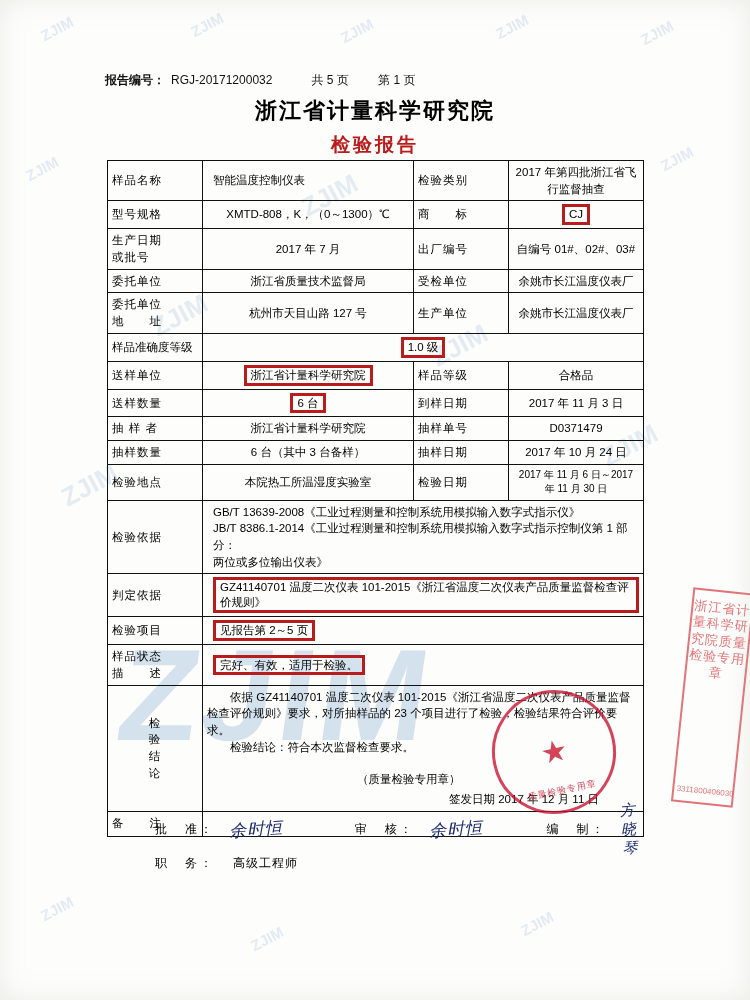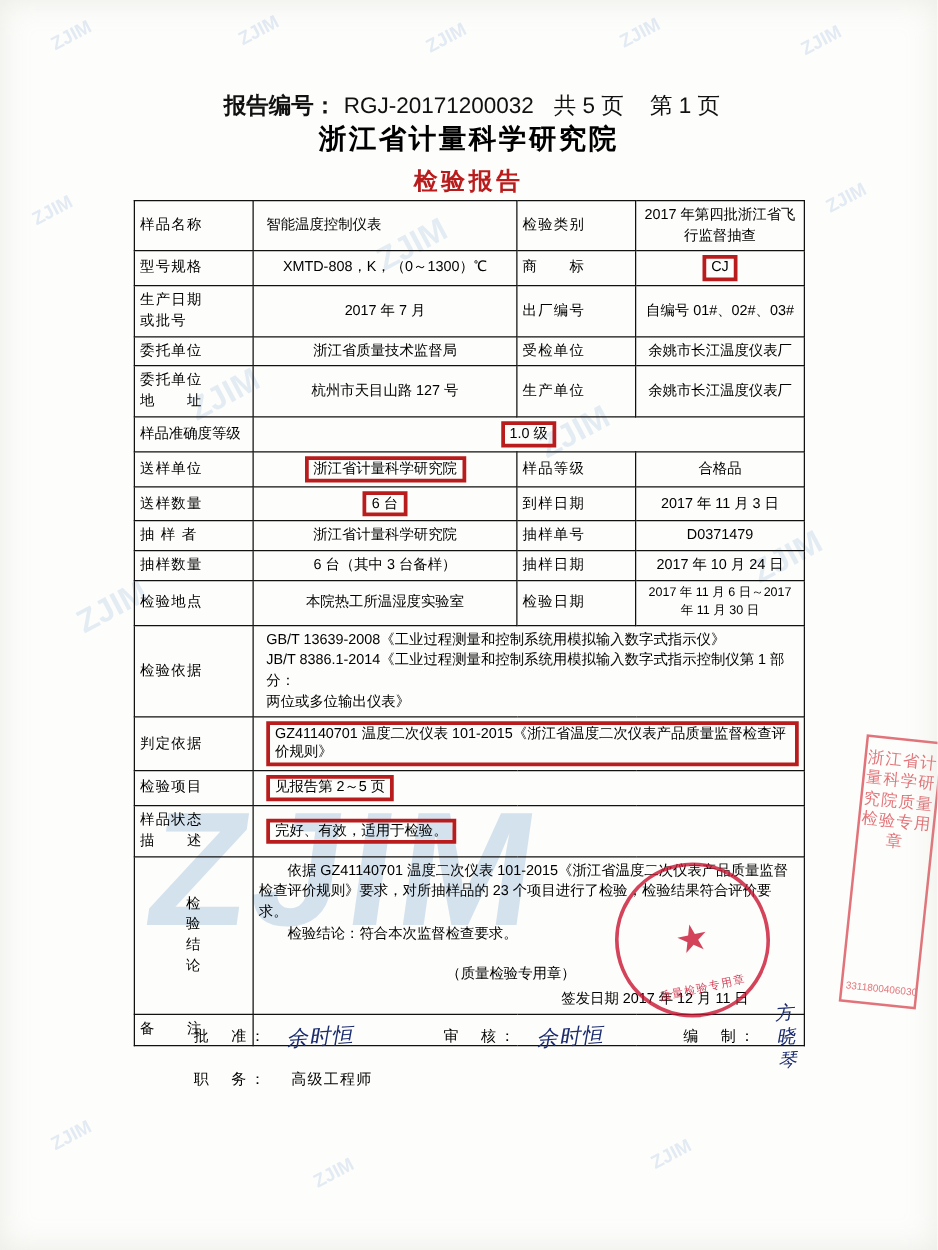--- a/index.html
+++ b/index.html
@@ -58,34 +58,35 @@
     font-size: 26px;
     color: rgba(130,170,215,0.20);
   }
 
   .header-row {
     position: absolute;
     top: 72px;
     left: 105px;
     width: 545px;
     display: flex;
-    justify-content: center;
-    font-size: 18px;
+    justify-content: flex-start;
+    font-size: 12px;
     color: #111;
+    gap: 13px;
   }
   .header-row .rep-no {
     font-weight: bold;
   }
   .header-row .rep-no .val {
     font-weight: normal;
     margin-left: 6px;
     font-family: "Liberation Sans", sans-serif;
   }
   .header-row .pages span {
-    margin-left: 16px;
+    margin-left: 26px;
   }
 
   .title-block {
     position: absolute;
     top: 96px;
     left: 0;
     width: 750px;
     text-align: center;
   }
   .title-main {

